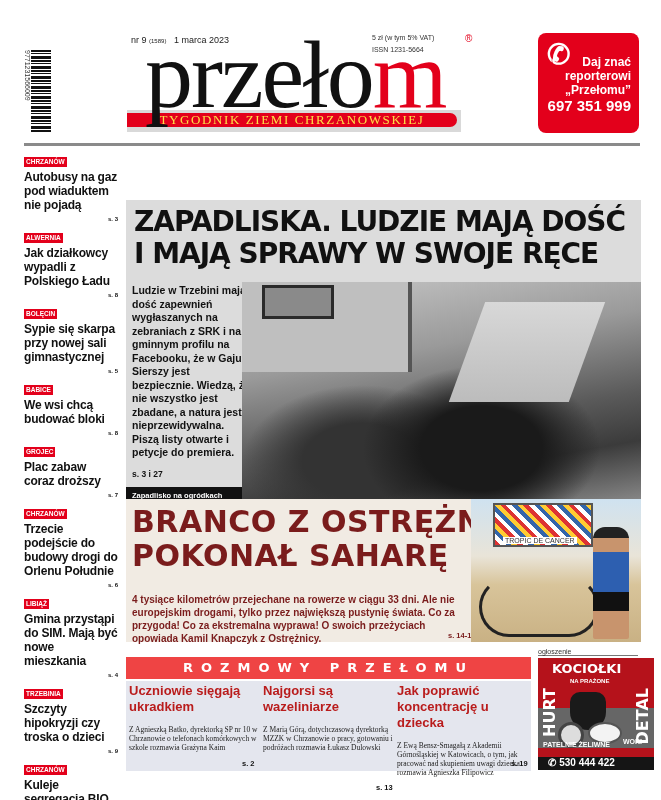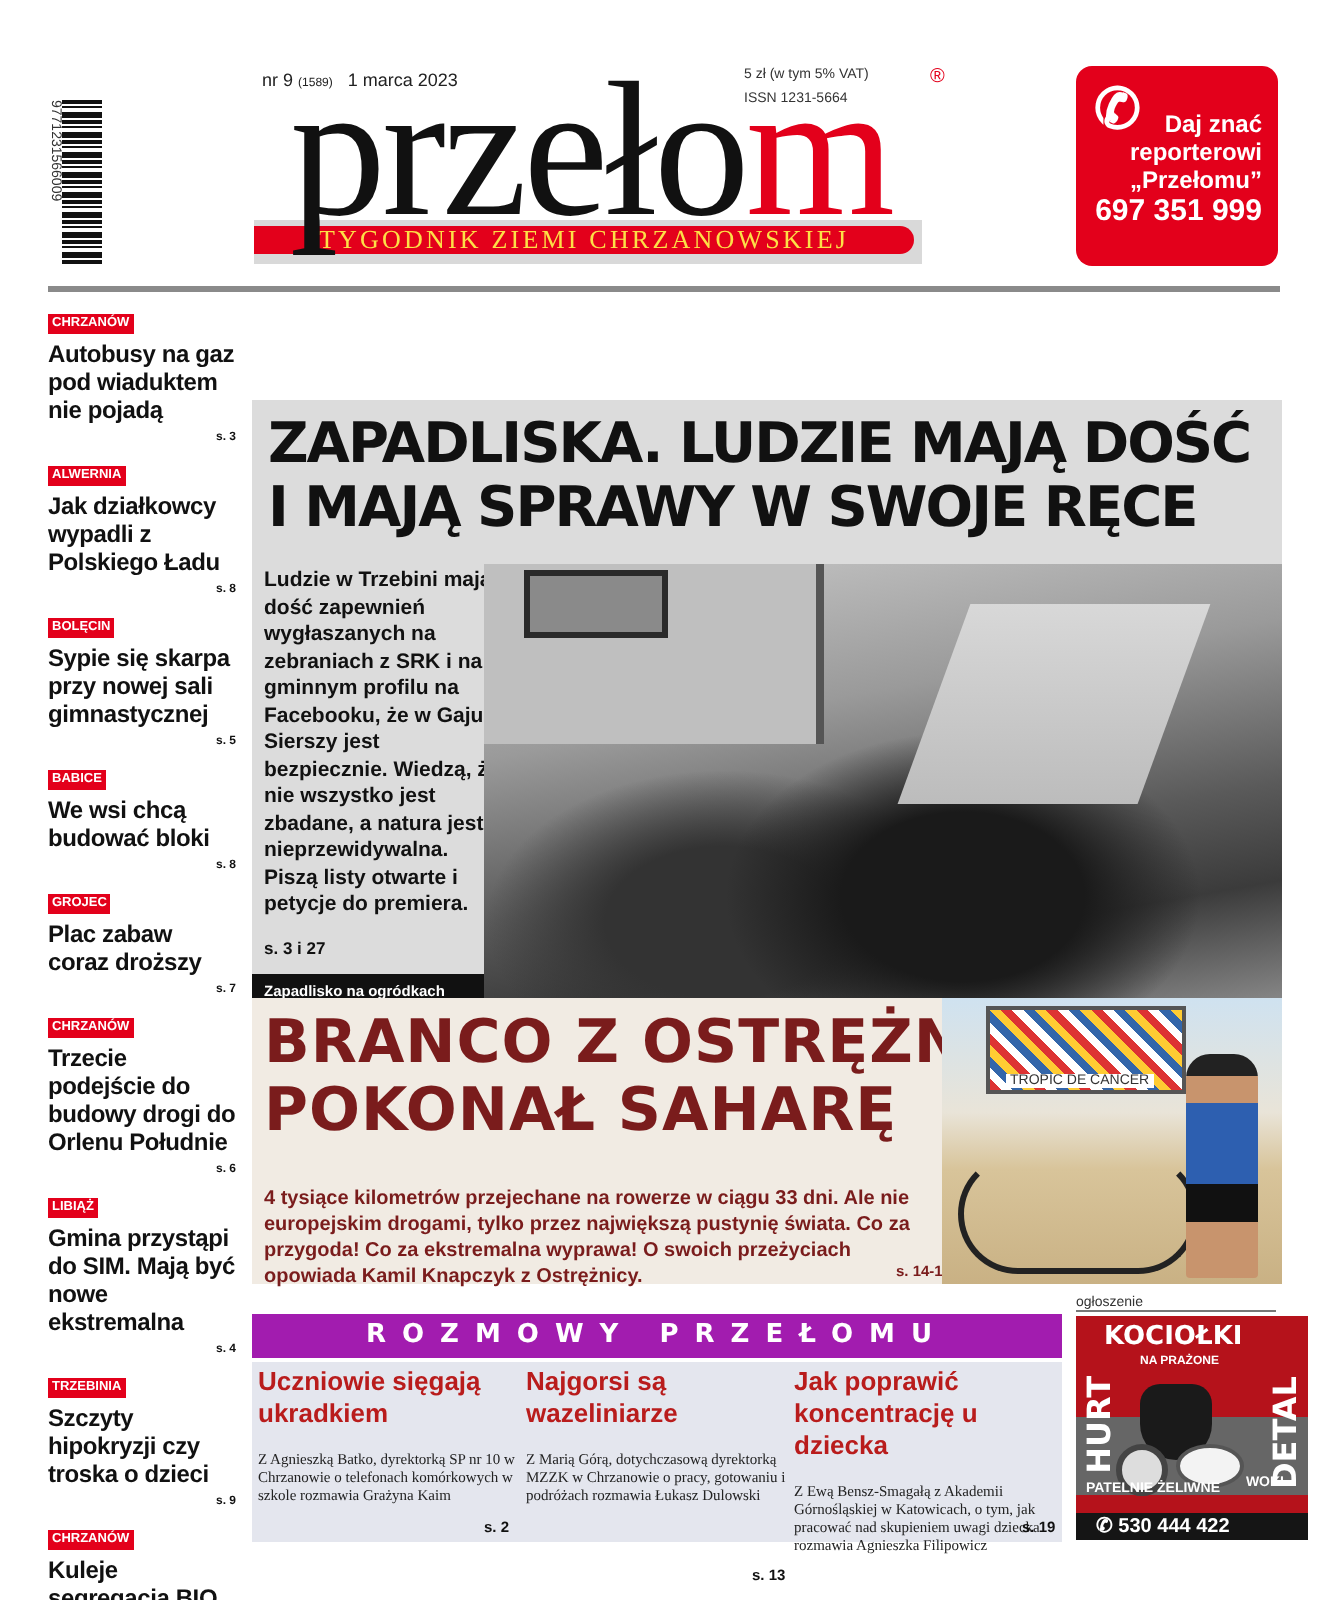--- a/index.html
+++ b/index.html
@@ -54,21 +54,21 @@
   .sahara-head { position: absolute; left: 6px; top: 6px; font-family: "DejaVu Sans", sans-serif; font-weight: bold; font-size: 30px; line-height: 34px; color: #7a1c1c; letter-spacing: 0.5px; }
   .sahara-lead { position: absolute; left: 6px; top: 82px; width: 330px; font-family: "Liberation Sans Narrow", "Liberation Sans", sans-serif; font-weight: bold; font-size: 10px; line-height: 13px; color: #7a1c1c; margin-top: 12px; }
   .sahara-pages { position: absolute; left: 322px; top: 132px; font-size: 7.5px; font-weight: bold; color: #7a1c1c; }
   .sahara-photo { position: absolute; left: 345px; top: 0; width: 170px; height: 143px; background: linear-gradient(#cfe2f0 0%, #e9e4d8 40%, #d8c49a 60%, #c9b184 100%); }
   .sahara-photo .sign { position: absolute; left: 22px; top: 4px; width: 100px; height: 44px; background: repeating-linear-gradient(45deg, #d33 0 4px, #fff 4px 8px, #36a 8px 12px, #fc3 12px 16px); border: 2px solid #555; }
   .sahara-photo .sign-label { position: absolute; left: 8px; top: 32px; font-size: 7px; background: #fff; color: #333; padding: 0 2px; }
   .sahara-photo .bike { position: absolute; left: 8px; top: 78px; width: 120px; height: 60px; border: 3px solid #222; border-radius: 30px; border-top-color: transparent; }
   .sahara-photo .rider { position: absolute; left: 122px; top: 28px; width: 36px; height: 112px; background: linear-gradient(#222 0 10%, #c8946d 10% 22%, #2d5fb0 22% 58%, #111 58% 75%, #c8946d 75%); border-radius: 12px 12px 2px 2px; }
 
   
-  .rozmowy-bar { position: absolute; left: 126px; top: 657px; width: 405px; height: 22px; background: #a21caf; color: #fff; font-family: "DejaVu Sans", sans-serif; font-weight: bold; font-size: 13px; line-height: 22px; letter-spacing: 8px; text-align: center; }
+  .rozmowy-bar { position: absolute; left: 126px; top: 657px; width: 405px; height: 22px; background: #ef4444; color: #fff; font-family: "DejaVu Sans", sans-serif; font-weight: bold; font-size: 13px; line-height: 22px; letter-spacing: 8px; text-align: center; }
   .rozmowy-panel { position: absolute; left: 126px; top: 681px; width: 405px; height: 90px; background: #e4e6ee; }
   .rz-col { position: absolute; top: 2px; width: 130px; }
   .rz-title { font-family: "Liberation Sans Narrow", "Liberation Sans", sans-serif; font-weight: bold; font-size: 13px; line-height: 16px; color: #b91c1c; }
   .rz-text { font-family: "Liberation Serif", serif; font-size: 7.5px; line-height: 9px; color: #222; margin-top: 10px; }
   .rz-page { position: absolute; font-size: 7.5px; font-weight: bold; }
 
   
   .ad-label { position: absolute; left: 538px; top: 648px; font-size: 7px; color: #333; border-bottom: 1px solid #777; width: 100px; }
   .ad { position: absolute; left: 538px; top: 658px; width: 116px; height: 112px; background: linear-gradient(#b5121b 0 45%, #666 45% 80%, #b5121b 80% 88%, #151515 88%); }
   .ad .title { position: absolute; left: 14px; top: 3px; color: #fff; font-weight: bold; font-size: 13px; font-family: "DejaVu Sans", sans-serif; }
@@ -146,21 +146,21 @@
     <div class="side-title">Plac zabaw coraz droższy</div>
     <div class="side-page">s. 7</div>
   </div>
   <div class="side-item">
     <span class="cat">CHRZANÓW</span>
     <div class="side-title">Trzecie podejście do budowy drogi do Orlenu Południe</div>
     <div class="side-page">s. 6</div>
   </div>
   <div class="side-item">
     <span class="cat">LIBIĄŻ</span>
-    <div class="side-title">Gmina przystąpi do SIM. Mają być nowe ekstremalna</div>
+    <div class="side-title">Gmina przystąpi do SIM. Mają być nowe mieszkania</div>
     <div class="side-page">s. 4</div>
   </div>
   <div class="side-item">
     <span class="cat">TRZEBINIA</span>
     <div class="side-title">Szczyty hipokryzji czy troska o dzieci</div>
     <div class="side-page">s. 9</div>
   </div>
   <div class="side-item">
     <span class="cat">CHRZANÓW</span>
     <div class="side-title">Kuleje segregacja BIO</div>

